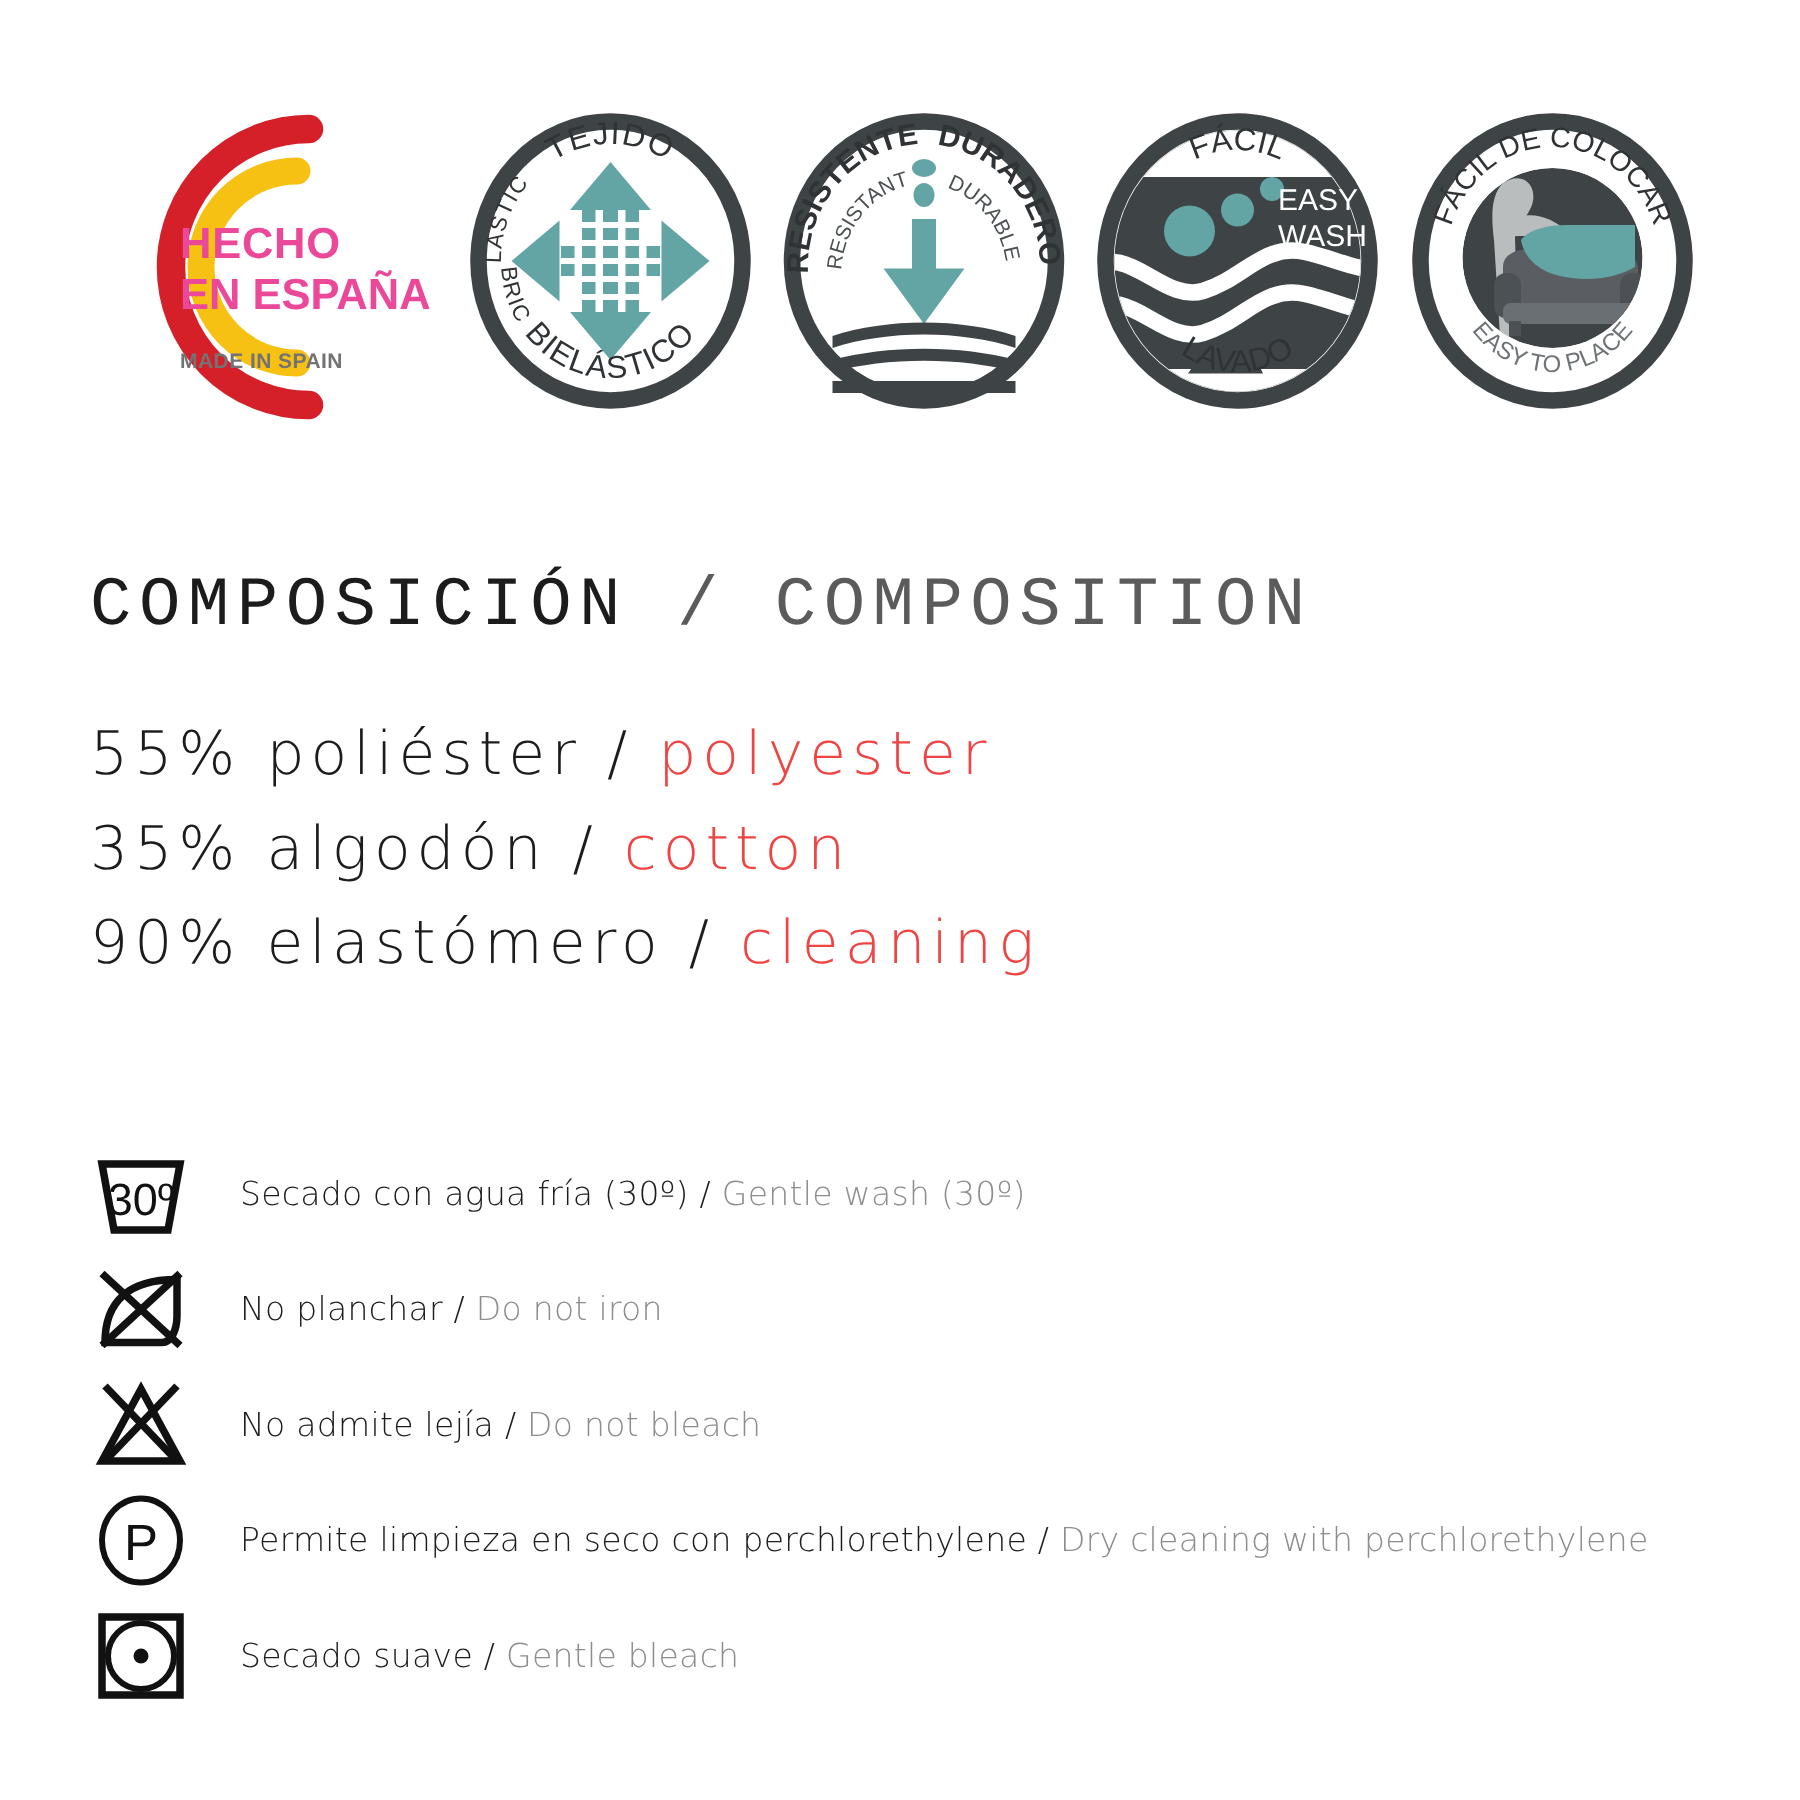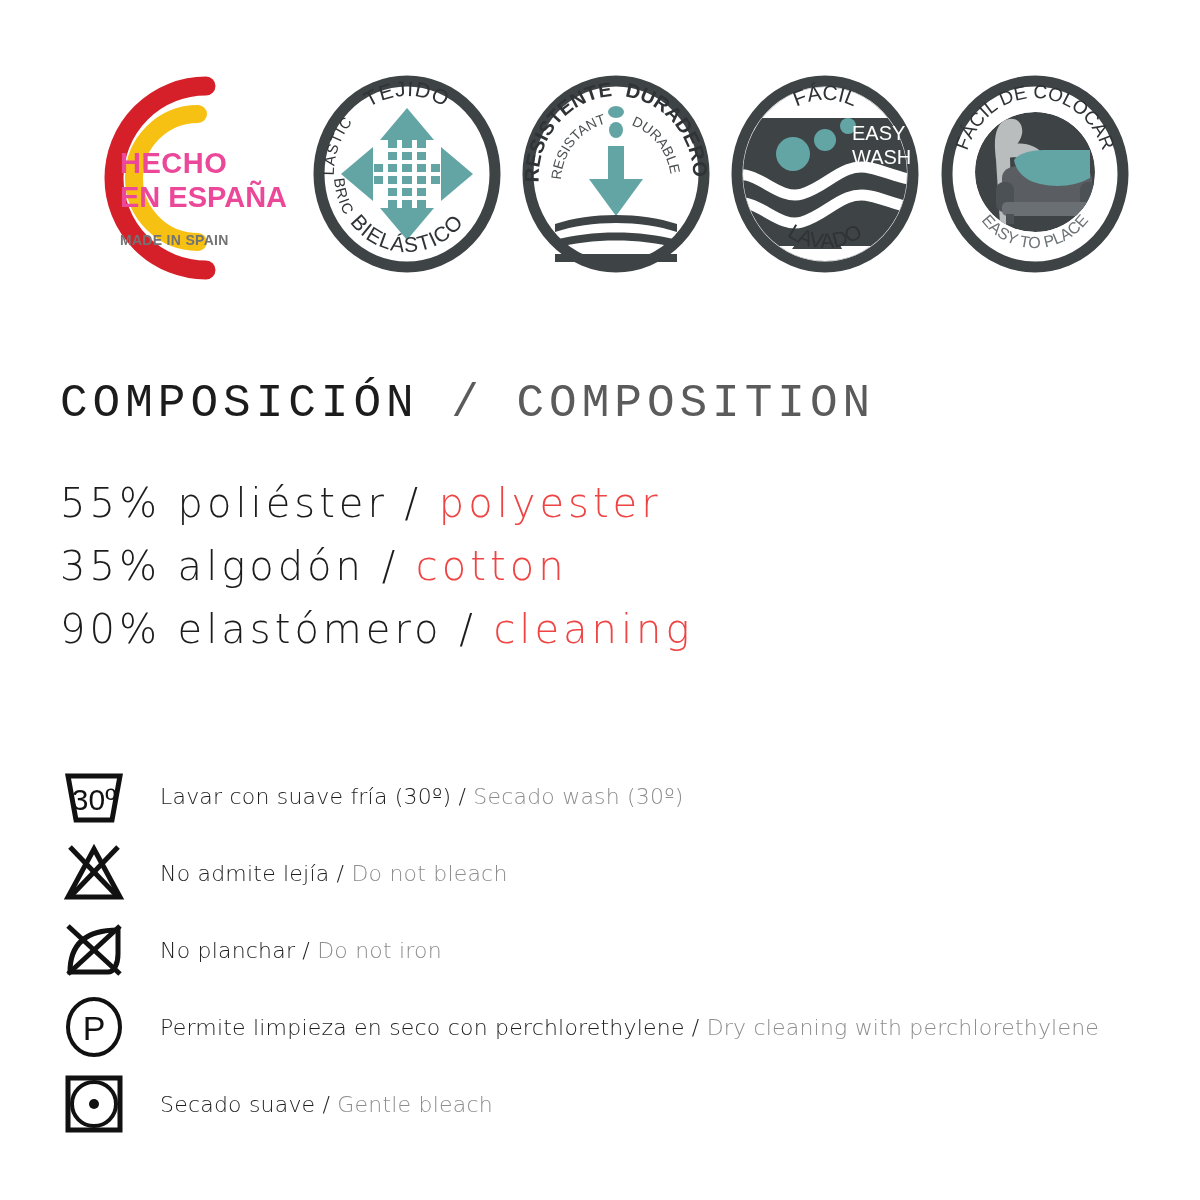--- a/index.html
+++ b/index.html
@@ -260,53 +260,53 @@
   <div class="care">
 
     <div class="care-row">
       <div class="care-icon">
         <svg width="72" height="68" viewBox="0 0 72 68">
           <path d="M10 14 L62 14 L54 58 L18 58 Z" fill="none" stroke="#111" stroke-width="5" stroke-linejoin="miter"></path>
           <text x="36" y="48" font-family="Liberation Sans, sans-serif" font-size="30" font-weight="400" fill="#111" text-anchor="middle">30º</text>
         </svg>
       </div>
       <div class="care-text">
-        <span>Lavar con suave fría (30º) / </span><span class="en">Secado wash (30º)</span>
+        <span>Secado con agua fría (30º) / </span><span class="en">Gentle wash (30º)</span>
+      </div>
+    </div>
+
+    <div class="care-row">
+      <div class="care-icon">
+        <svg width="72" height="68" viewBox="0 0 72 68">
+          <path d="M12 56 C 12 30, 26 14, 60 14 L60 38 C 60 48, 56 56, 50 56 Z" fill="none" stroke="#111" stroke-width="5" stroke-linejoin="miter"></path>
+          <line x1="10" y1="10" x2="62" y2="58" stroke="#111" stroke-width="5"></line>
+          <line x1="62" y1="10" x2="10" y2="58" stroke="#111" stroke-width="5"></line>
+        </svg>
+      </div>
+      <div class="care-text">
+        <span>No planchar / </span><span class="en">Do not iron</span>
       </div>
     </div>
 
     <div class="care-row">
       <div class="care-icon">
         <svg width="72" height="68" viewBox="0 0 72 68">
           <path d="M36 10 L62 58 L10 58 Z" fill="none" stroke="#111" stroke-width="5" stroke-linejoin="miter"></path>
           <line x1="12" y1="8" x2="60" y2="58" stroke="#111" stroke-width="5"></line>
           <line x1="60" y1="8" x2="12" y2="58" stroke="#111" stroke-width="5"></line>
         </svg>
       </div>
       <div class="care-text">
         <span>No admite lejía / </span><span class="en">Do not bleach</span>
       </div>
     </div>
 
     <div class="care-row">
       <div class="care-icon">
         <svg width="72" height="68" viewBox="0 0 72 68">
-          <path d="M12 56 C 12 30, 26 14, 60 14 L60 38 C 60 48, 56 56, 50 56 Z" fill="none" stroke="#111" stroke-width="5" stroke-linejoin="miter"></path>
-          <line x1="10" y1="10" x2="62" y2="58" stroke="#111" stroke-width="5"></line>
-          <line x1="62" y1="10" x2="10" y2="58" stroke="#111" stroke-width="5"></line>
-        </svg>
-      </div>
-      <div class="care-text">
-        <span>No planchar / </span><span class="en">Do not iron</span>
-      </div>
-    </div>
-
-    <div class="care-row">
-      <div class="care-icon">
-        <svg width="72" height="68" viewBox="0 0 72 68">
           <ellipse cx="36" cy="34" rx="26" ry="28" fill="none" stroke="#111" stroke-width="4"></ellipse>
           <text x="36" y="47" font-family="Liberation Sans, sans-serif" font-size="34" font-weight="400" fill="#111" text-anchor="middle">P</text>
         </svg>
       </div>
       <div class="care-text">
         <span>Permite limpieza en seco con perchlorethylene / </span><span class="en">Dry cleaning with perchlorethylene</span>
       </div>
     </div>
 
     <div class="care-row">

